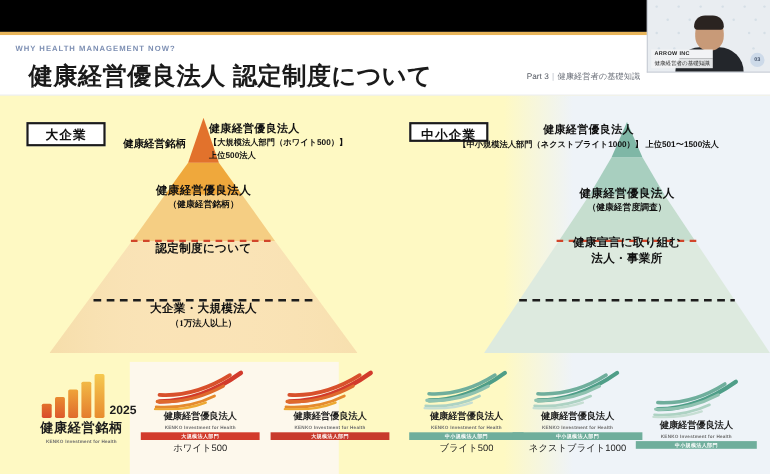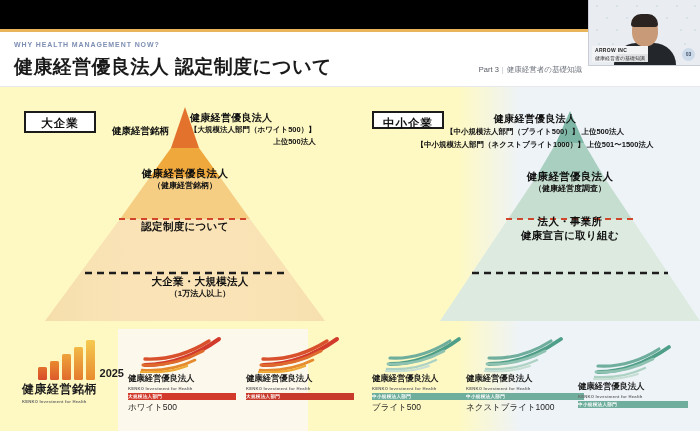--- a/index.html
+++ b/index.html
@@ -29,22 +29,22 @@
   .header {
     position: absolute; left: 0; top: 32px; width: 700px; height: 54px;
     background: #ffffff;
   }
   .eyebrow {
     position: absolute; left: 14px; top: 9px;
     font-size: 7px; letter-spacing: 0.9px; font-weight: 700;
     color: #7d8fb3;
   }
   .page-title {
-    position: absolute; left: 14px; top: 22px;
-    font-size: 19px; font-weight: 700; color: #1a1a1a;
+    position: absolute; left: 26px; top: 22px;
+    font-size: 22px; font-weight: 700; color: #1a1a1a;
     letter-spacing: 0.4px;
     white-space: nowrap;
   }
   .part-label {
     position: absolute; right: 118px; top: 33px;
     font-size: 7.5px; color: #555a63; white-space: nowrap;
   }
   .part-label .sep { color: #b9bec7; margin: 0 3px; }
   .part-label .sub { color: #6d727b; }
   .headrule {
@@ -94,40 +94,40 @@
   
   .ptxt { position: absolute; text-align: center; color: #111; white-space: nowrap; }
   .ptxt .l1 { font-size: 10.5px; font-weight: 700; line-height: 13px; letter-spacing: .3px; }
   .ptxt .l2 { font-size: 8px;  font-weight: 700; line-height: 12px; }
   .ptxt .l3 { font-size: 7px;  font-weight: 700; line-height: 11px; }
 
   
   #lt-tier1 { left: 190px; top: 24px; text-align: left; }
   #lt-tier1 .l1 { font-size: 10px; }
   #lt-tier1 .l2 { font-size: 7.5px; text-align: right; }
-  #lt-tier1 .l3 { font-size: 7.5px; text-align: right; }
+  #lt-tier1 .l3 { font-size: 7.5px; text-align: left; }
   #lt-brand { left: 112px; top: 38px; font-size: 9.5px; font-weight: 700; }
   #lt-tier2 { left: 55px; top: 80px; width: 260px; }
   #lt-tier3 { left: 55px; top: 133px; width: 260px; }
-  #lt-tier4 { left: 60px; top: 188px; width: 280px; }
+  #lt-tier4 { left: 45px; top: 188px; width: 280px; font-family: Liberation Serif, serif; }
 
   
   #rt-tier1 { left: 370px; top: 25px; width: 330px; }
   #rt-tier1 .l1 { font-size: 10px; }
   #rt-tier1 .l2 { font-size: 7.5px; line-height: 13px; }
   #rt-tier2 { left: 440px; top: 83px; width: 260px; }
   #rt-tier3 { left: 440px; top: 127px; width: 260px; }
   #rt-tier3 .l1 { line-height: 14px; }
   #rt-tier4 { left: 430px; top: 186px; width: 270px; }
 
   
   .logos {
     position: absolute; left: 0; top: 242px; width: 700px; height: 102px;
   }
-  .logo { position: absolute; }
+  .logo { position: absolute; text-align: center; }
 
   .logo-title  { font-size: 8.5px; font-weight: 700; color: #1d1d1d; letter-spacing: -0.2px; white-space: nowrap; }
   .logo-sub    { font-size: 4.2px; font-weight: 700; color: #6b6b6b; letter-spacing: .2px; white-space: nowrap; margin-top: 1px; }
   .logo-band   { font-size: 4.6px; font-weight: 700; color: #ffffff; letter-spacing: .3px;
                  padding: 1px 0; margin-top: 2px; white-space: nowrap; }
   .logo-name   { font-size: 8.5px; font-weight: 400; color: #1d1d1d; margin-top: 2px; white-space: nowrap; }
 
   
   #logo-meigara { left: 22px; top: 8px; width: 104px; }
   #logo-meigara .bars { height: 44px; position: relative; }
@@ -262,32 +262,31 @@
         <polygon points="68,108 192,108 164,66 96,66" fill="#C6DECF"></polygon>
         <polygon points="96,66 164,66 144,32 116,32" fill="#A8CFBF"></polygon>
         <polygon points="116,32 144,32 130,0" fill="#7FB7A6"></polygon>
         <line x1="66" y1="108" x2="194" y2="108" stroke="#D1452A" stroke-width="2" stroke-dasharray="6 5"></line>
         <line x1="32" y1="162" x2="228" y2="162" stroke="#1d1d1d" stroke-width="2.4" stroke-dasharray="7 5"></line>
       </svg>
     </div>
 
     <div class="ptxt" id="rt-tier1">
       <div class="l1">健康経営優良法人</div>
-      <div class="l2">【中小規模法人部門（ブライト500）】 上位500法人</div>
       <div class="l2">【中小規模法人部門（ネクストブライト1000）】 上位501〜1500法人</div>
     </div>
 
     <div class="ptxt" id="rt-tier2">
       <div class="l1">健康経営優良法人</div>
       <div class="l2">（健康経営度調査）</div>
     </div>
 
     <div class="ptxt" id="rt-tier3">
+      <div class="l1">健康宣言に取り組む</div>
       <div class="l1">法人・事業所</div>
-      <div class="l1">健康宣言に取り組む</div>
     </div>
 
 
     <div class="logos">
 
       <div class="logo" id="logo-meigara">
         <div class="bars">
           <svg width="104" height="44" viewBox="0 0 104 44">
             <defs>
               <linearGradient id="bg1" x1="0" y1="1" x2="0" y2="0">

